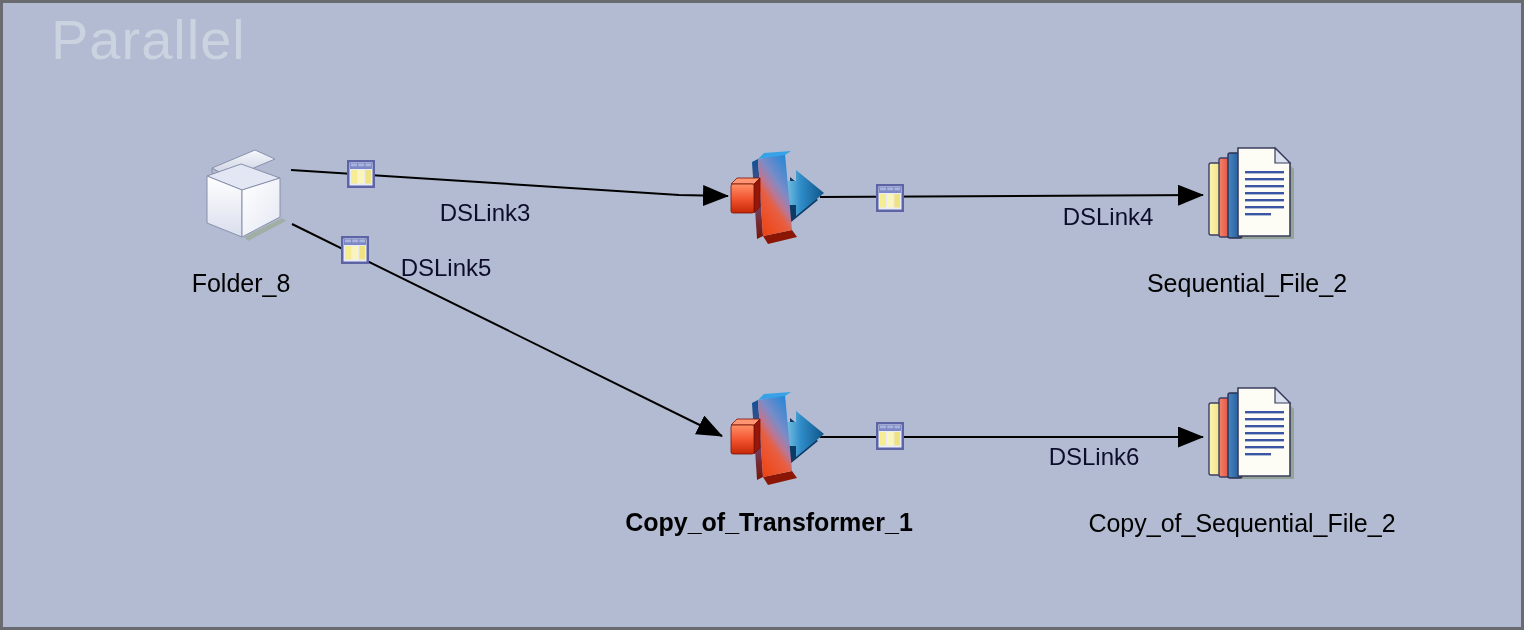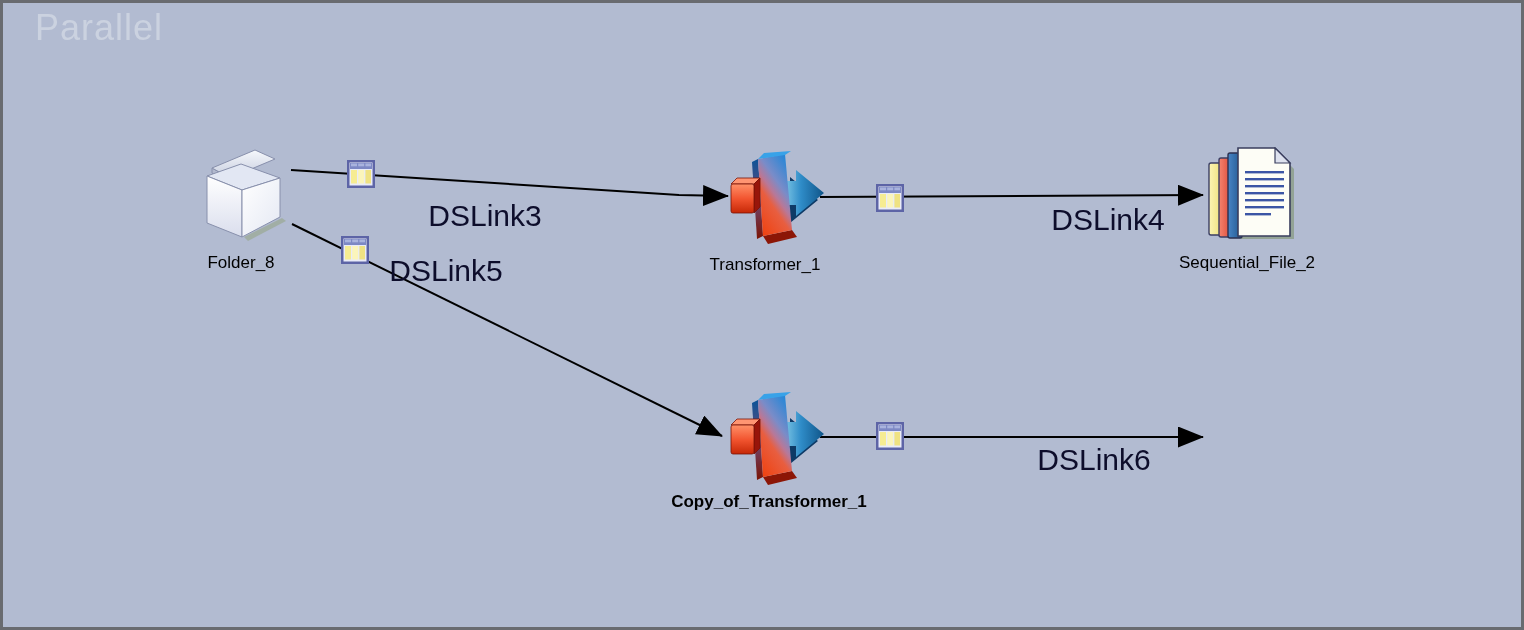--- a/index.html
+++ b/index.html
@@ -6,35 +6,36 @@
   .canvas{
     position:relative;
     width:1524px;height:630px;
     box-sizing:border-box;
     background:#b2bbd1;
     border:3px solid #696b70;
     overflow:hidden;
     font-family:"Liberation Sans", sans-serif;
   }
   .canvas-title{
-    position:absolute;left:32px;top:4px;
-    font-size:36px;color:#cbd2e0;letter-spacing:1px;
+    position:absolute;left:48px;top:4px;
+    font-size:56px;color:#cbd2e0;letter-spacing:1px;
     user-select:none;
   }
   .links-svg{position:absolute;left:0;top:0;}
   .stage{position:absolute;}
   .stage-icon{display:block;}
   .stage-label{
     position:absolute;white-space:nowrap;
-    font-size:17px;color:#000;
+    font-size:25px;color:#000;
     transform:translateX(-50%);
+    margin-top:16px;
   }
   .link-label{
     position:absolute;white-space:nowrap;
-    font-size:30px;color:#0d0d2b;
+    font-size:24px;color:#0d0d2b;
     transform:translateX(-50%);
   }
 </style>
 </head>
 <body>
 
 <div class="canvas">
 
   <svg width="0" height="0" style="position:absolute" aria-hidden="true">
     <defs>
@@ -160,36 +161,41 @@
     <svg class="stage-icon" width="88" height="92">
         <use href="#icon-folder"></use>
       </svg>
     <span class="stage-label" style="top:104px;left:calc(50% - 6px);">Folder_8</span>
   </div>
 
   <div class="stage" style="left:725px;top:147px;width:96px;">
     <svg class="stage-icon" width="96" height="95">
         <use href="#icon-transformer"></use>
       </svg>
-    <span class="stage-label" style="top:105px;left:calc(50% - 11px);">Transformer_1</span>
   </div>
 
   <div class="stage" style="left:1204px;top:144px;width:88px;text-decoration:underline;">
     <svg class="stage-icon" width="88" height="94">
         <use href="#icon-seqfile"></use>
       </svg>
     <span class="stage-label" style="top:106px;left:calc(50% - 4px);">Sequential_File_2</span>
   </div>
 
   <div class="stage" style="left:725px;top:388px;width:96px;font-weight:bold;">
     <svg class="stage-icon" width="96" height="95">
         <use href="#icon-transformer"></use>
       </svg>
     <span class="stage-label" style="top:101px;left:calc(50% - 7px);">Copy_of_Transformer_1</span>
   </div>
 
+  <div class="stage" style="left:1204px;top:384px;width:88px;">
+    <svg class="stage-icon" width="88" height="94">
+        <use href="#icon-seqfile"></use>
+      </svg>
+    <span class="stage-label" style="top:106px;left:calc(50% - 9px);">Copy_of_Sequential_File_2</span>
+  </div>
 
   <span class="link-label" style="left:482px;top:196px;">DSLink3</span>
   <span class="link-label" style="left:1105px;top:200px;">DSLink4</span>
   <span class="link-label" style="left:443px;top:251px;">DSLink5</span>
   <span class="link-label" style="left:1091px;top:440px;">DSLink6</span>
 
 </div>
 
 </body></html>

